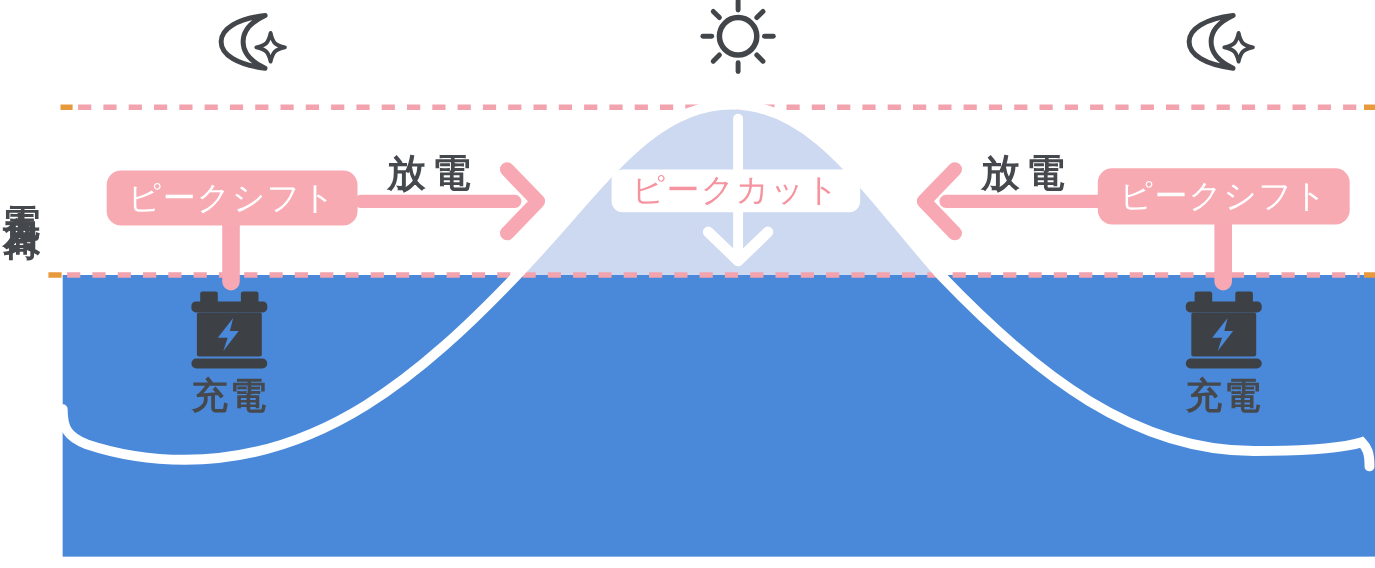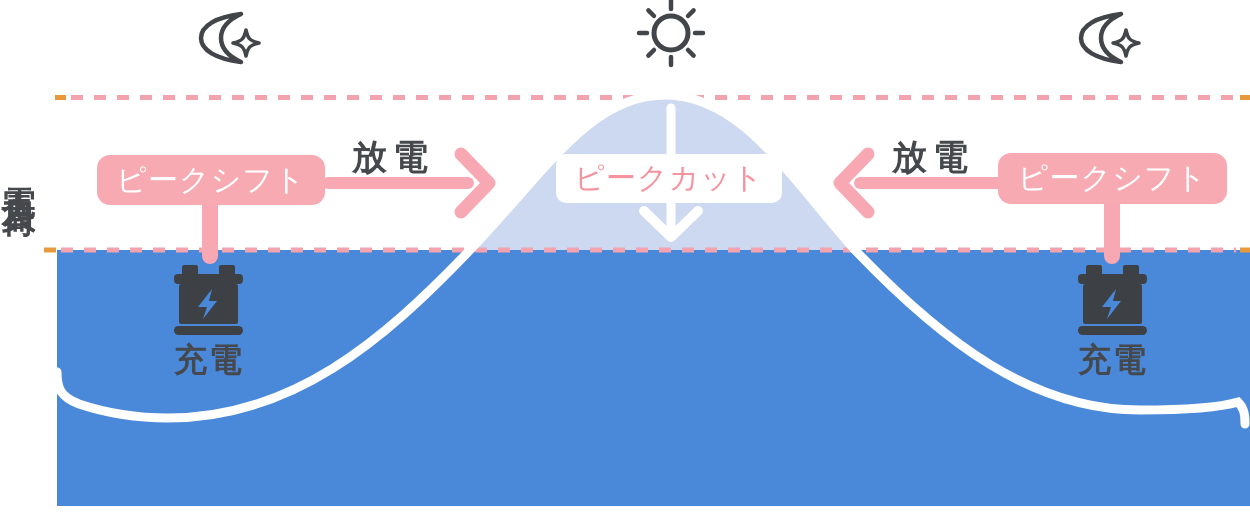--- a/index.html
+++ b/index.html
@@ -14,21 +14,21 @@
     font-size:34px;letter-spacing:5px;line-height:1;
   }
   .pill{
     position:absolute;display:flex;align-items:center;justify-content:center;
     font-weight:normal;font-size:30px;letter-spacing:1px;
   }
   .pill.pink{background:#f8aab3;color:#ffffff;border-radius:13px;}
   .pill.white{background:#ffffff;color:#f5939f;border-radius:10px;}
   .pill.ps-left{left:97px;top:155px;width:228px;height:50px;}
   .pill.ps-right{left:998px;top:153px;width:229px;height:51px;}
-  .pill.pcut{left:556px;top:154px;width:226px;height:49px;}
+  .pill.pcut{left:556px;top:154px;width:226px;height:39px;}
   .discharge{font-size:35px;letter-spacing:6px;top:134px;}
   .discharge.left{left:352px;}
   .discharge.right{left:892px;}
   .charge{font-size:33px;letter-spacing:2px;top:338px;width:90px;text-align:center;}
   .charge.left{left:164px;}
   .charge.right{left:1068px;}
 </style>
 </head>
 <body>
 

